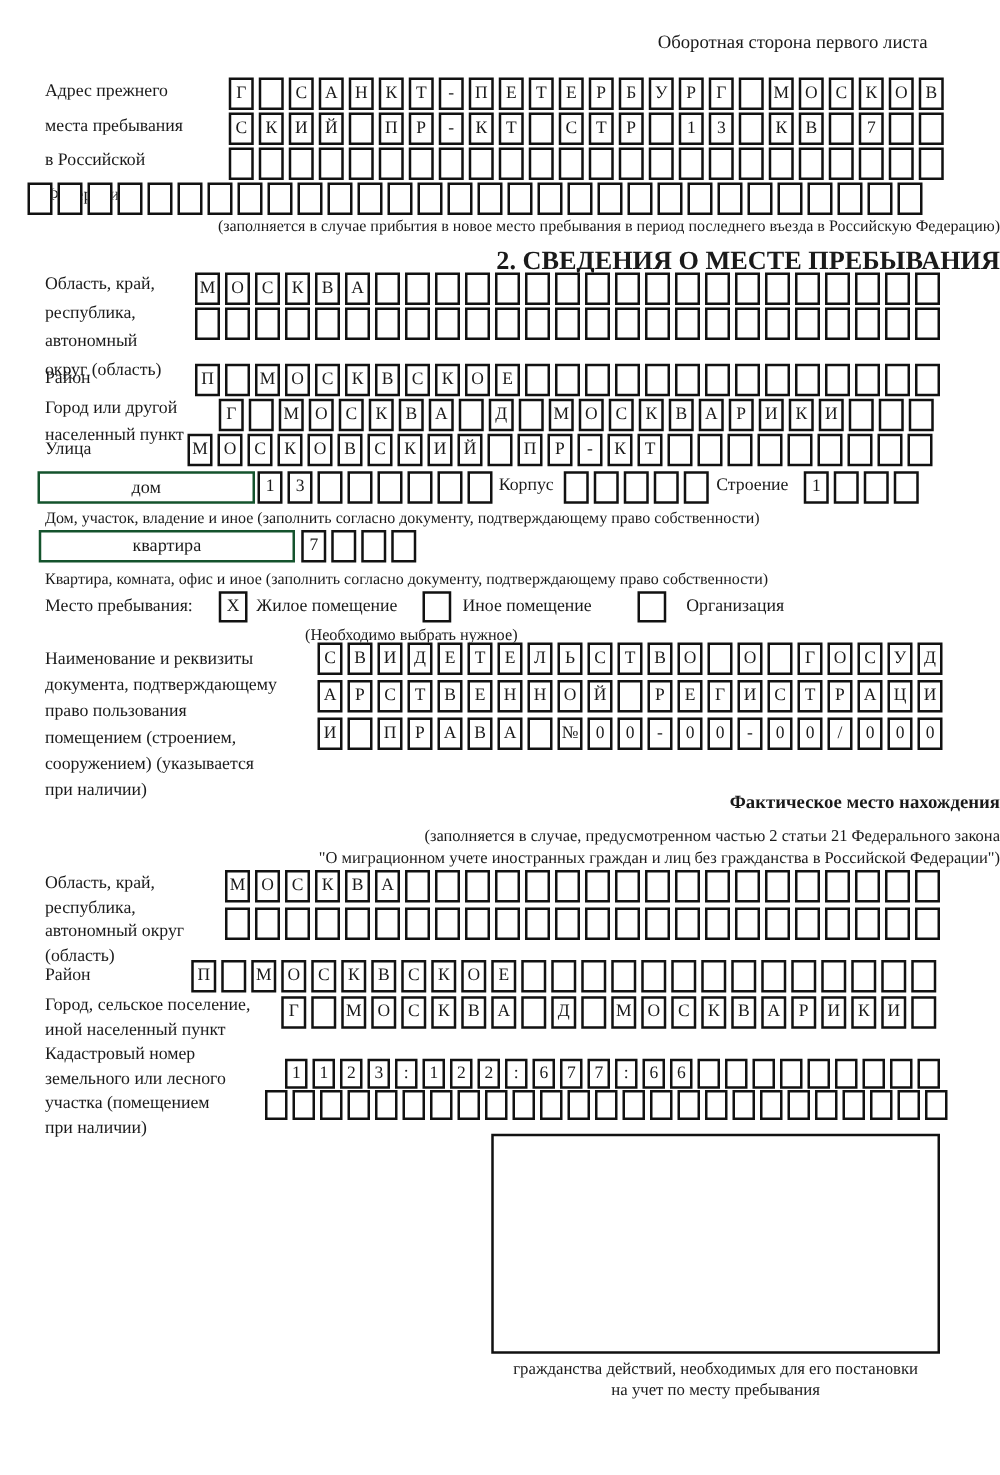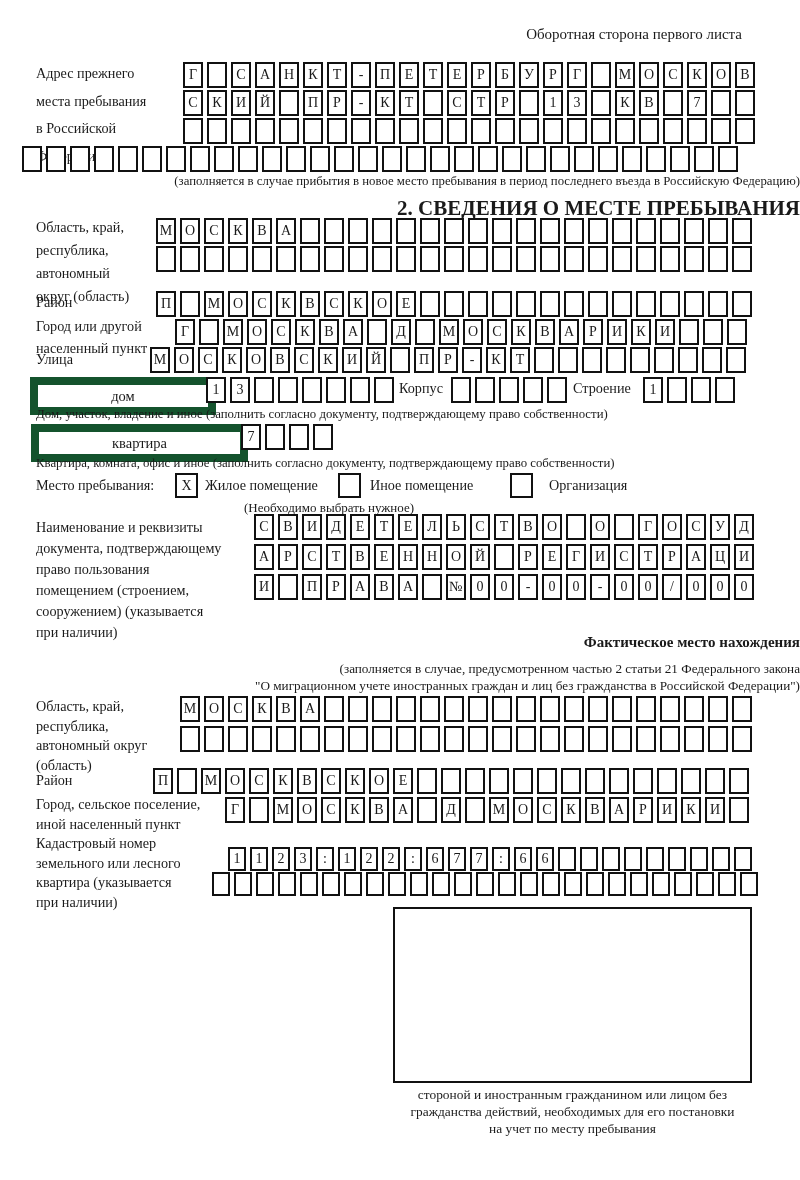--- a/index.html
+++ b/index.html
@@ -12,21 +12,21 @@
   .lh27 div{line-height:27.5px;}
   .lh23 div{line-height:23px;}
   .lh22 div{line-height:21.5px;}
   .lh21 div{line-height:21px;}
   .lh19 div{line-height:19.5px;}
   .caption{font-size:12.8px;}
   .cells{white-space:nowrap;}
   .cell{display:inline-block;box-sizing:content-box;width:16px;height:22px;border:2px solid #111;
         margin-right:4px;font-size:14px;line-height:22px;text-align:center;background:#fff;vertical-align:top;}
   .cells-narrow .cell{width:14px;height:20px;line-height:20px;}
-  .labelbox{box-sizing:content-box;border:8px solid #14532d;height:22px;line-height:22px;
+  .labelbox{box-sizing:content-box;border:2px solid #14532d;height:22px;line-height:22px;
             text-align:center;font-size:14.5px;background:#fff;}
   .checkbox{box-sizing:content-box;width:19px;height:21px;border:2px solid #111;text-align:center;
             font-size:14px;line-height:21px;background:#fff;}
   .stampbox{box-sizing:content-box;border:2px solid #111;background:#fff;}
   .stampcap{font-size:13.4px;line-height:16.8px;text-align:center;}
   .factcap{font-size:13.2px;}
 </style>
 </head>
 <body>
 
@@ -120,26 +120,25 @@
 
   <div class="abs lh19" style="left:36px;top:795px;">
     <div class="lbl">Город, сельское поселение,</div>
     <div class="lbl">иной населенный пункт</div>
   </div>
   <div class="abs cells" style="left:225px;top:797px;"><span class="cell">Г</span><span class="cell"></span><span class="cell">М</span><span class="cell">О</span><span class="cell">С</span><span class="cell">К</span><span class="cell">В</span><span class="cell">А</span><span class="cell"></span><span class="cell">Д</span><span class="cell"></span><span class="cell">М</span><span class="cell">О</span><span class="cell">С</span><span class="cell">К</span><span class="cell">В</span><span class="cell">А</span><span class="cell">Р</span><span class="cell">И</span><span class="cell">К</span><span class="cell">И</span><span class="cell"></span></div>
 
   <div class="abs lh19" style="left:36px;top:834px;">
     <div class="lbl">Кадастровый номер</div>
     <div class="lbl">земельного или лесного</div>
-    <div class="lbl">квартира (указывается</div>
+    <div class="lbl">участка (помещением</div>
     <div class="lbl">при наличии)</div>
   </div>
   <div class="abs cells cells-narrow" style="left:228px;top:847px;"><span class="cell">1</span><span class="cell">1</span><span class="cell">2</span><span class="cell">3</span><span class="cell">:</span><span class="cell">1</span><span class="cell">2</span><span class="cell">2</span><span class="cell">:</span><span class="cell">6</span><span class="cell">7</span><span class="cell">7</span><span class="cell">:</span><span class="cell">6</span><span class="cell">6</span><span class="cell"></span><span class="cell"></span><span class="cell"></span><span class="cell"></span><span class="cell"></span><span class="cell"></span><span class="cell"></span><span class="cell"></span><span class="cell"></span></div>
   <div class="abs cells cells-narrow" style="left:212px;top:872px;"><span class="cell"></span><span class="cell"></span><span class="cell"></span><span class="cell"></span><span class="cell"></span><span class="cell"></span><span class="cell"></span><span class="cell"></span><span class="cell"></span><span class="cell"></span><span class="cell"></span><span class="cell"></span><span class="cell"></span><span class="cell"></span><span class="cell"></span><span class="cell"></span><span class="cell"></span><span class="cell"></span><span class="cell"></span><span class="cell"></span><span class="cell"></span><span class="cell"></span><span class="cell"></span><span class="cell"></span><span class="cell"></span></div>
 
   <div class="abs stampbox" style="left:393px;top:907px;width:355px;height:172px;"></div>
   <div class="abs stampcap" style="left:373px;top:1087px;width:399px;">
-    <div>стороной и иностранным гражданином или лицом без</div>
     <div>гражданства действий, необходимых для его постановки</div>
     <div>на учет по месту пребывания</div>
   </div>
 
 </div>
 
 </body></html>

